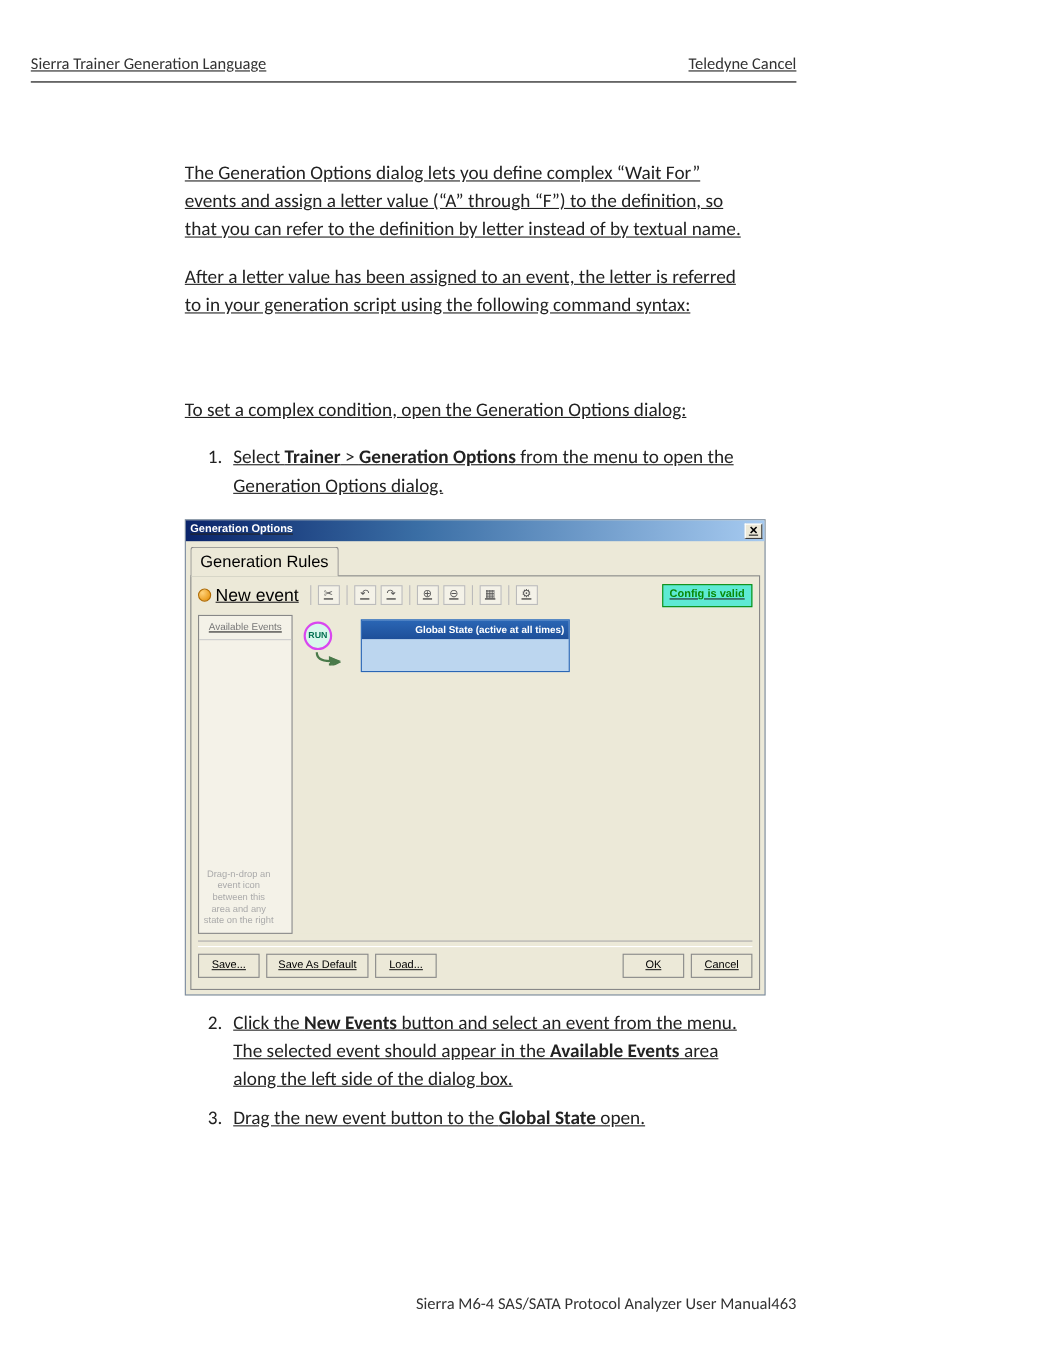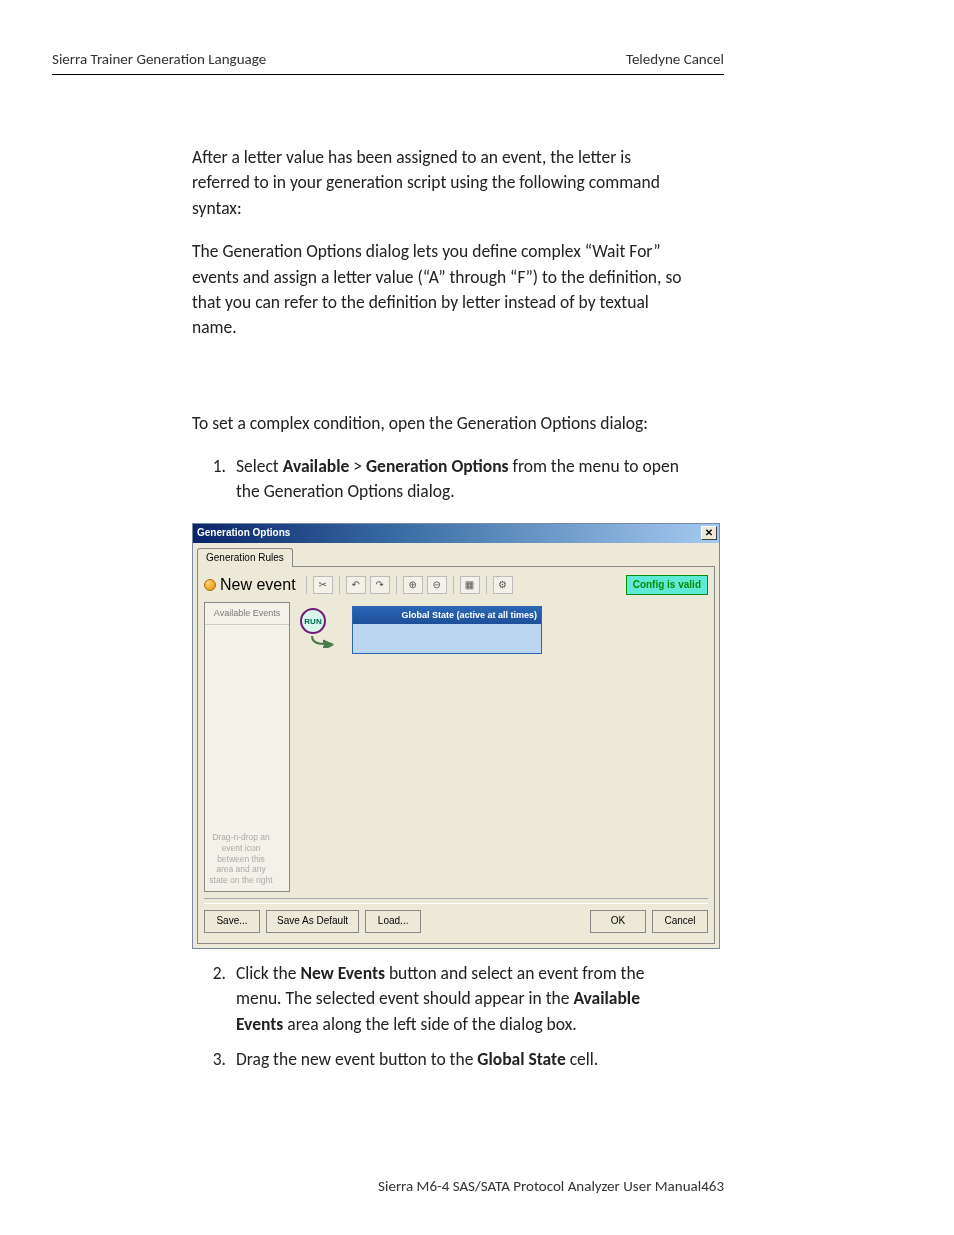--- a/index.html
+++ b/index.html
@@ -1,45 +1,45 @@
 <!DOCTYPE html>
 <html><head>
 <meta charset="utf-8">
 <style>
   * { box-sizing: border-box; margin: 0; padding: 0; }
   html, body { width: 954px; height: 1235px; font-family: Calibri, "Segoe UI", Arial, sans-serif; background: #fff; color: #222; }
-  .page { width: 782px; height: 1235px; position: relative; padding: 50px 58px 40px 52px; }
+  .page { width: 782px; height: 1235px; position: relative; padding: 50px 58px 40px 28px; text-decoration: underline; }
   .hdr { display: flex; justify-content: space-between; font-size: 15px; color: #333; }
   .rule { border: none; border-top: 1px solid #000; margin-top: 6px; }
   .content { margin-top: 70px; margin-left: 140px; margin-right: 40px; font-size: 17.5px; line-height: 1.45; color: #222; }
   .content p { margin-bottom: 18px; }
   ol.steps { margin-left: 38px; margin-top: 6px; }
   ol.steps li { margin-bottom: 10px; padding-left: 6px; }
   ol.steps.second { margin-top: 12px; }
   .bold { font-weight: 700; }
   
   .dlg { width: 528px; margin: 18px 0 10px 0; border: 1px solid #7a8aa0; background: #ece9d8; font-family: Tahoma, Arial, sans-serif; font-size: 10px; color: #000; }
   .titlebar { height: 19px; background: linear-gradient(to right, #0a246a, #3a6ea5 40%, #a6caf0); display: flex; align-items: center; justify-content: space-between; padding: 0 2px 0 4px; }
   .titlebar-text { color: #fff; font-weight: 700; font-size: 10px; }
   .closebtn { width: 16px; height: 14px; background: #ece9d8; border: 1px solid #fff; border-right-color:#404040; border-bottom-color:#404040; display:flex; align-items:center; justify-content:center; font-size: 10px; font-weight:700; line-height:1; }
   .tabrow { padding: 4px 4px 0 4px; }
-  .tab { display:inline-block; border:1px solid #888; border-bottom:none; padding:2px 8px; background:#ece9d8; font-size:10px; position:relative; top:1px; border-radius: 3px 3px 0 0; }
+  .tab { display:inline-block; border:1px solid #888; border-bottom:none; padding:2px 8px; background:#ece9d8; font-size:15px; position:relative; top:1px; border-radius: 3px 3px 0 0; }
   .inner { margin: 0 4px 4px 4px; border:1px solid #888; padding: 6px; background:#ece9d8; }
   .toolbar { display:flex; align-items:center; gap:4px; }
   .tbtn { width:20px; height:18px; border:1px solid #bbb; background:#f4f2e8; display:flex; align-items:center; justify-content:center; font-size:10px; color:#555; }
   .sep { width:1px; height:18px; background:#bbb; margin:0 2px; }
   .newevent { display:flex; align-items:center; gap:4px; margin-right:4px; font-size:16px; }
   .nev-icon { width:12px; height:12px; border-radius:50%; background: radial-gradient(circle at 30% 30%, #ffd27a, #e38b00); border:1px solid #b06a00; }
   .status { margin-left:auto; border:1px solid #0a8a0a; color:#0a8a0a; font-weight:700; padding:2px 6px; font-size:10px; background:#5eead4; }
   .workarea { display:flex; margin-top:6px; gap:6px; }
   .leftpanel { width:86px; height:290px; border:1px solid #888; background:#f4f2e8; position:relative; }
   .leftpanel .lhdr { text-align:center; font-size:9px; color:#777; padding:4px 2px; border-bottom:1px solid #ccc; }
   .hint { position:absolute; bottom:6px; left:4px; right:16px; font-size:8.5px; color:#aaa; text-align:center; line-height:1.25; }
   .canvas { flex:1; height:290px; background:#ece9d8; position:relative; }
-  .runbadge { position:absolute; left:4px; top:6px; width:26px; height:26px; border:2px solid #701a75; border-radius:50%; background:#d8f7ec; display:flex; align-items:center; justify-content:center; color:#006e4f; font-weight:700; font-size:8px; }
+  .runbadge { position:absolute; left:4px; top:6px; width:26px; height:26px; border:2px solid #d946ef; border-radius:50%; background:#d8f7ec; display:flex; align-items:center; justify-content:center; color:#006e4f; font-weight:700; font-size:8px; }
   .arrow { position:absolute; left:14px; top:32px; width:24px; height:14px; }
   .arrow svg { display:block; }
   .gstate { position:absolute; left:56px; top:4px; width:190px; height:48px; border:1px solid #2a66b5; background:#bcd6ef;text-align:right; }
   .gstate .ghdr { background: linear-gradient(to bottom,#2a66b5,#1e4f99); color:#fff; font-size:9px; font-weight:700; padding:2px 4px; }
   .bar { height:6px; border-top:1px solid #aaa; border-bottom:1px solid #fff; margin:6px 0; }
   .btnrow { display:flex; gap:6px; padding: 0 0 4px 0; margin-top:4px; }
   .btn { border:1px solid #888; background:#ece9d8; padding:3px 10px; font-size:10px; min-width:56px; text-align:center; }
   .btnrow .spacer { flex:1; }
   .ftr { position:absolute; bottom:40px; left:58px; right:58px; display:flex; justify-content:flex-end; font-size:15px; color:#333; }
 </style>
@@ -47,27 +47,27 @@
 <body>
 
 <div class="page">
   <div class="hdr">
     <span>Sierra Trainer Generation Language</span>
     <span>Teledyne Cancel</span>
   </div>
   <hr class="rule">
 
   <div class="content">
+    <p>The Generation Options dialog lets you define complex “Wait For” events and assign a letter value (“A” through “F”) to the definition, so that you can refer to the definition by letter instead of by textual name.</p>
     <p>After a letter value has been assigned to an event, the letter is referred to in your generation script using the following command syntax:</p>
-    <p>The Generation Options dialog lets you define complex “Wait For” events and assign a letter value (“A” through “F”) to the definition, so that you can refer to the definition by letter instead of by textual name.</p>
     <p style="margin-top:70px;">To set a complex condition, open the Generation Options dialog:</p>
 
     <ol class="steps">
       <li>
-        <span>Select </span><span class="bold">Available</span><span> &gt; </span><span class="bold">Generation Options</span><span> from the menu to open the Generation Options dialog.</span>
+        <span>Select </span><span class="bold">Trainer</span><span> &gt; </span><span class="bold">Generation Options</span><span> from the menu to open the Generation Options dialog.</span>
       </li>
     </ol>
 
     <div class="dlg">
       <div class="titlebar">
         <span class="titlebar-text">Generation Options</span>
         <div class="closebtn">
             <span>✕</span>
           </div>
       </div>
@@ -139,21 +139,21 @@
           <div class="btn">Cancel</div>
         </div>
       </div>
     </div>
 
     <ol class="steps second" start="2">
       <li>
         <span>Click the </span><span class="bold">New Events</span><span> button and select an event from the menu. The selected event should appear in the </span><span class="bold">Available Events</span><span> area along the left side of the dialog box.</span>
       </li>
       <li>
-        <span>Drag the new event button to the </span><span class="bold">Global State</span><span> cell.</span>
+        <span>Drag the new event button to the </span><span class="bold">Global State</span><span> open.</span>
       </li>
     </ol>
   </div>
 
   <div class="ftr">
     <span>Sierra M6-4 SAS/SATA Protocol Analyzer User Manual</span>
     <span>463</span>
   </div>
 </div>
 

